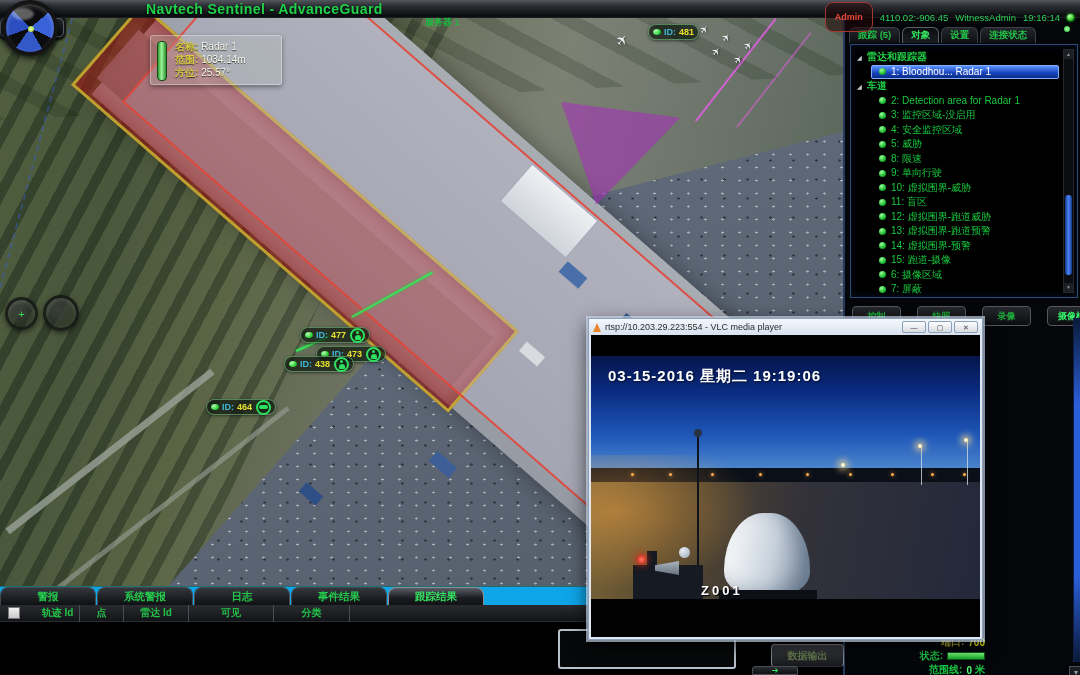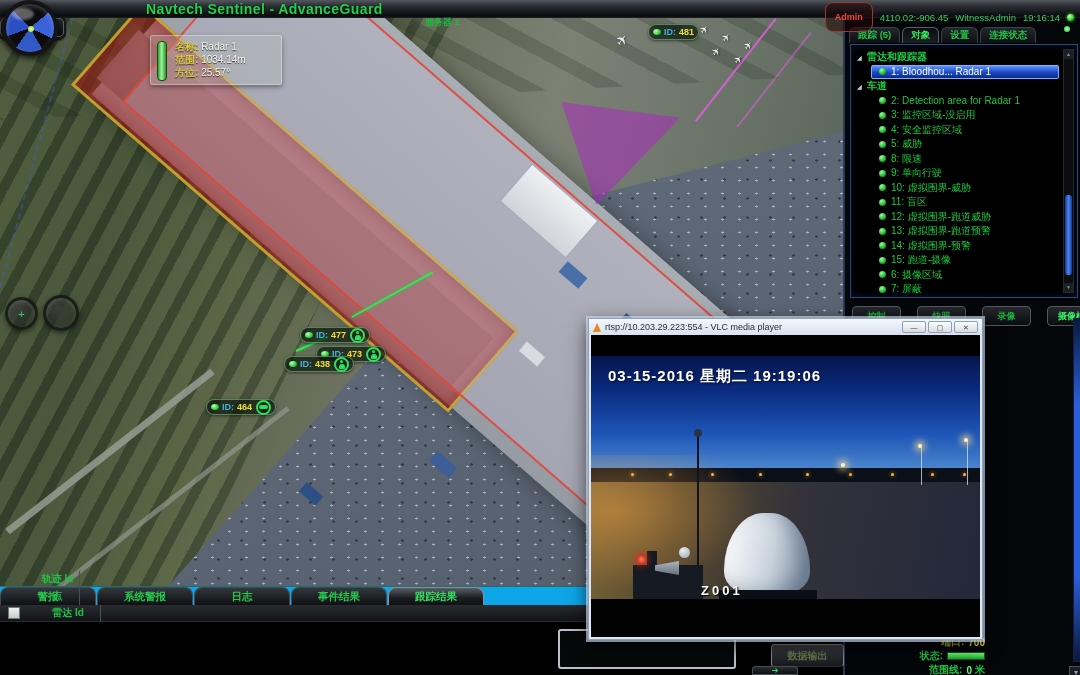--- a/index.html
+++ b/index.html
@@ -340,21 +340,21 @@
         </div>
         <div class="b-tab">
           <span>事件结果</span>
         </div>
         <div class="b-tab active">
           <span>跟踪结果</span>
         </div>
       </div>
     <div class="b-header">
       <span class="b-check"></span>
-      <div style="display:flex;flex-direction:column;">
+      <div style="display:flex;">
 
       <div class="b-col" style="width: 44px;">
             <span>轨迹 Id</span>
           </div>
           <div class="b-col" style="width: 44px;">
             <span>点</span>
           </div>
           <div class="b-col" style="width: 65px;">
             <span>雷达 Id</span>
           </div>

